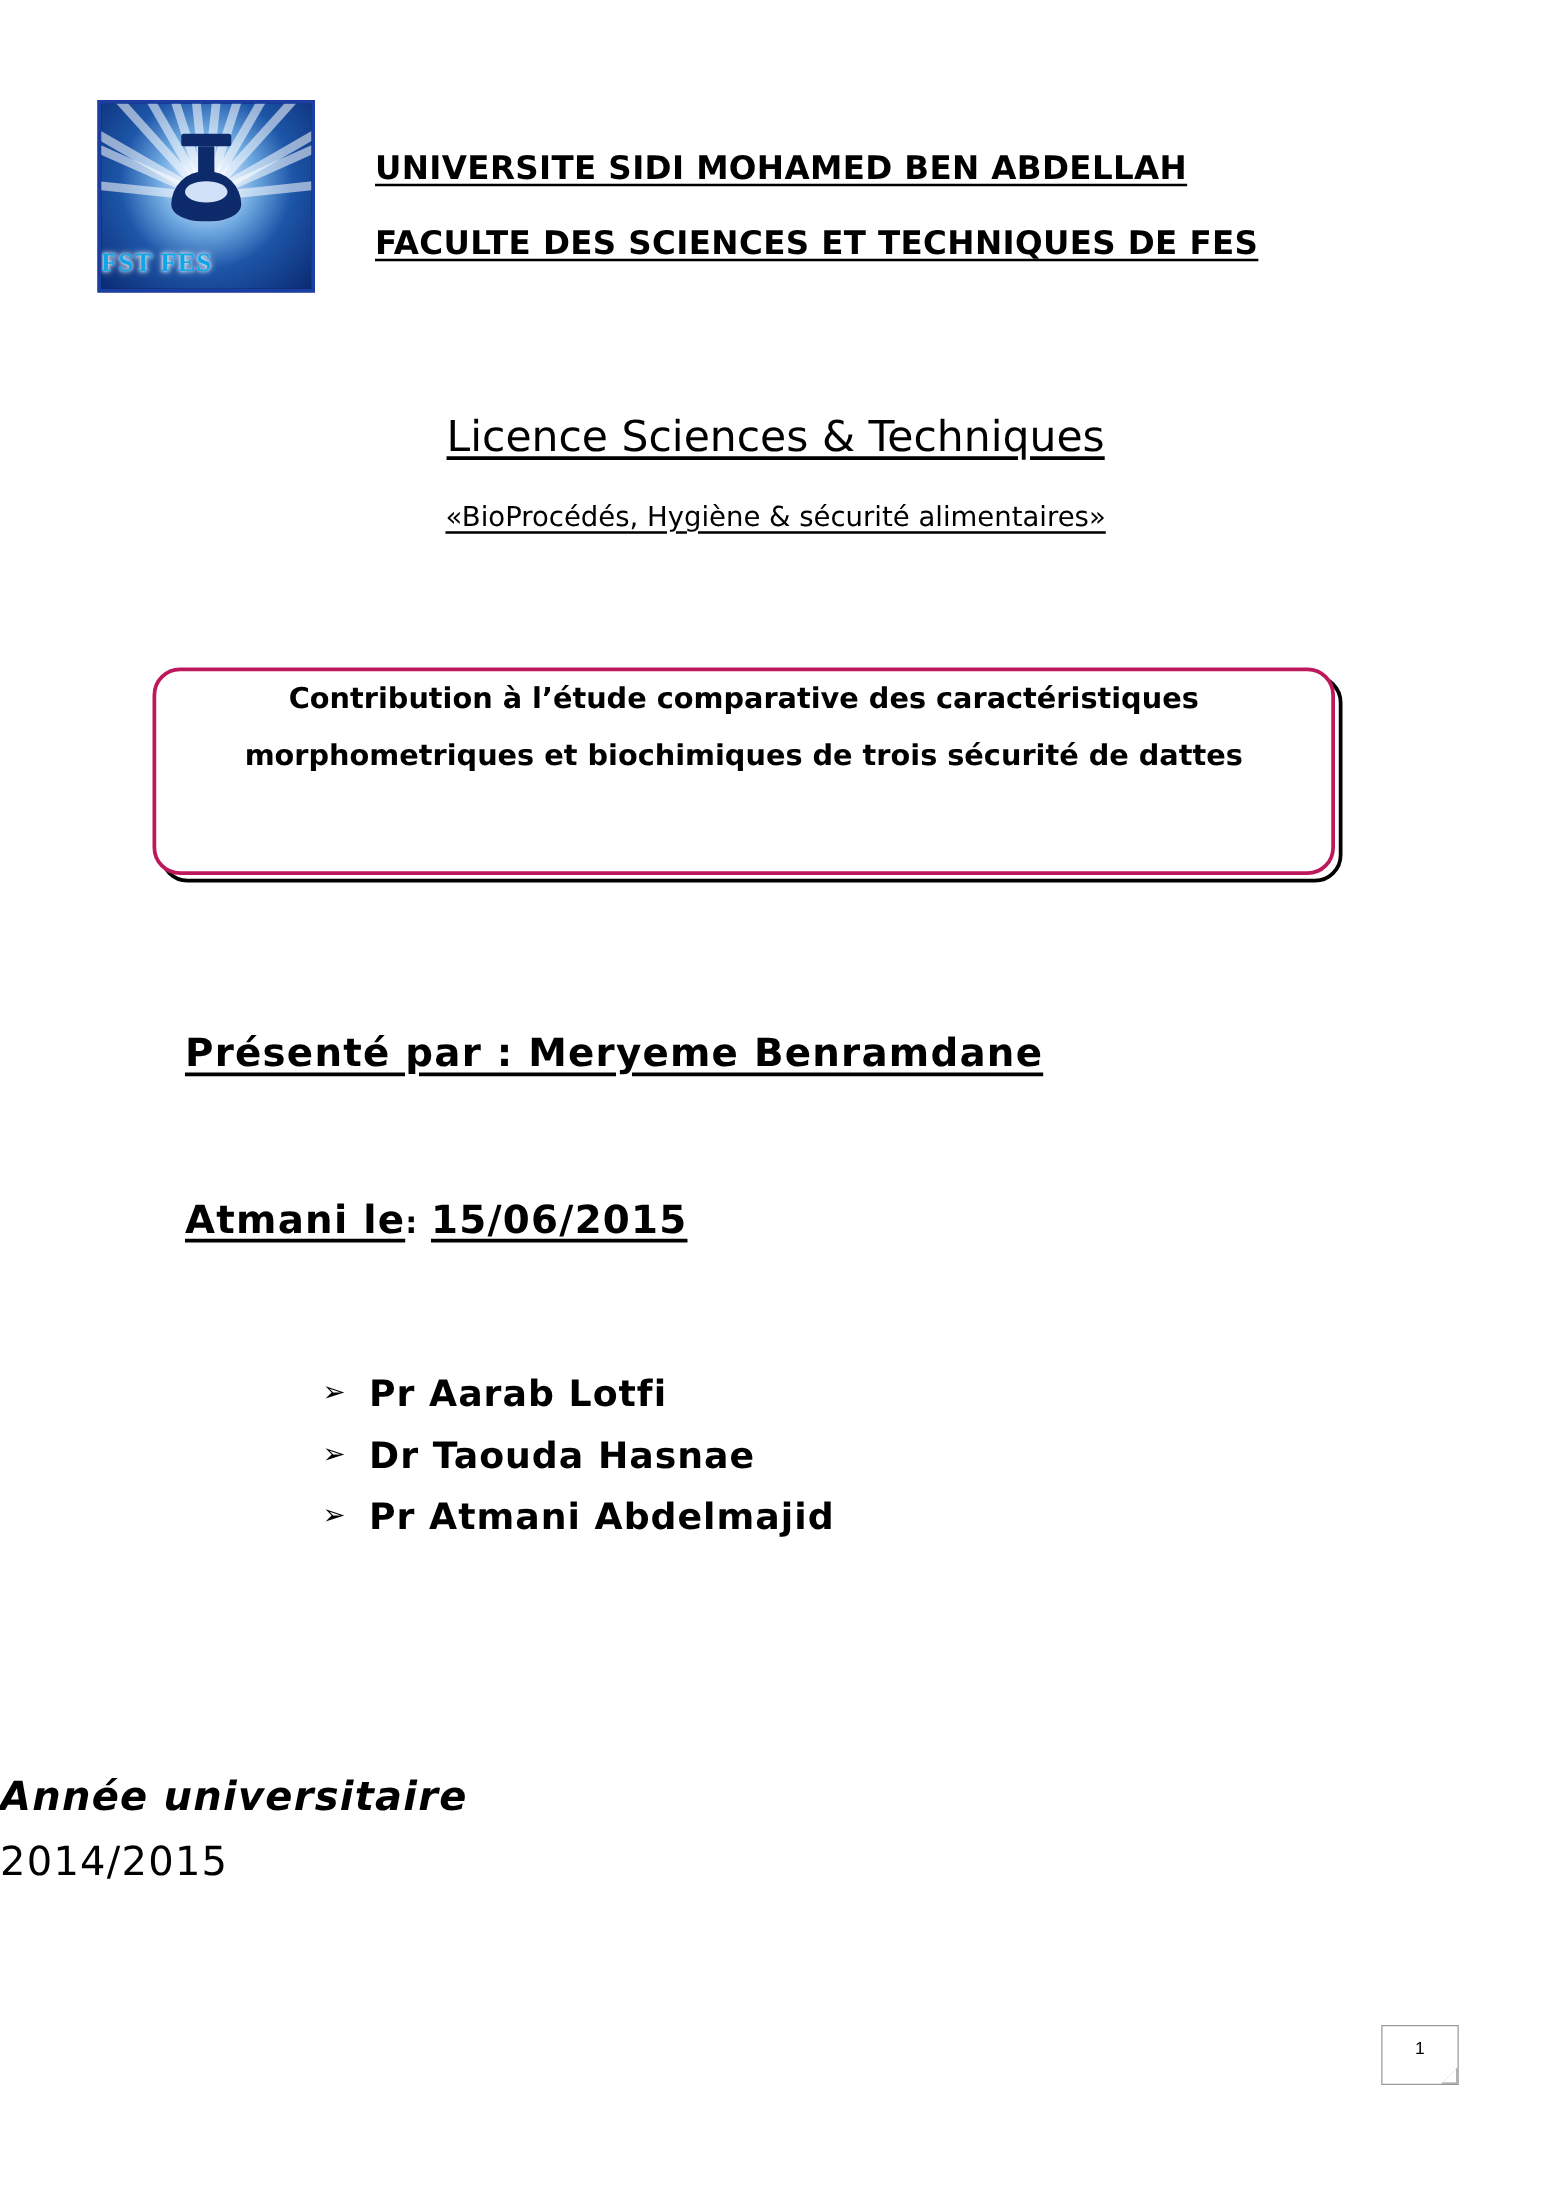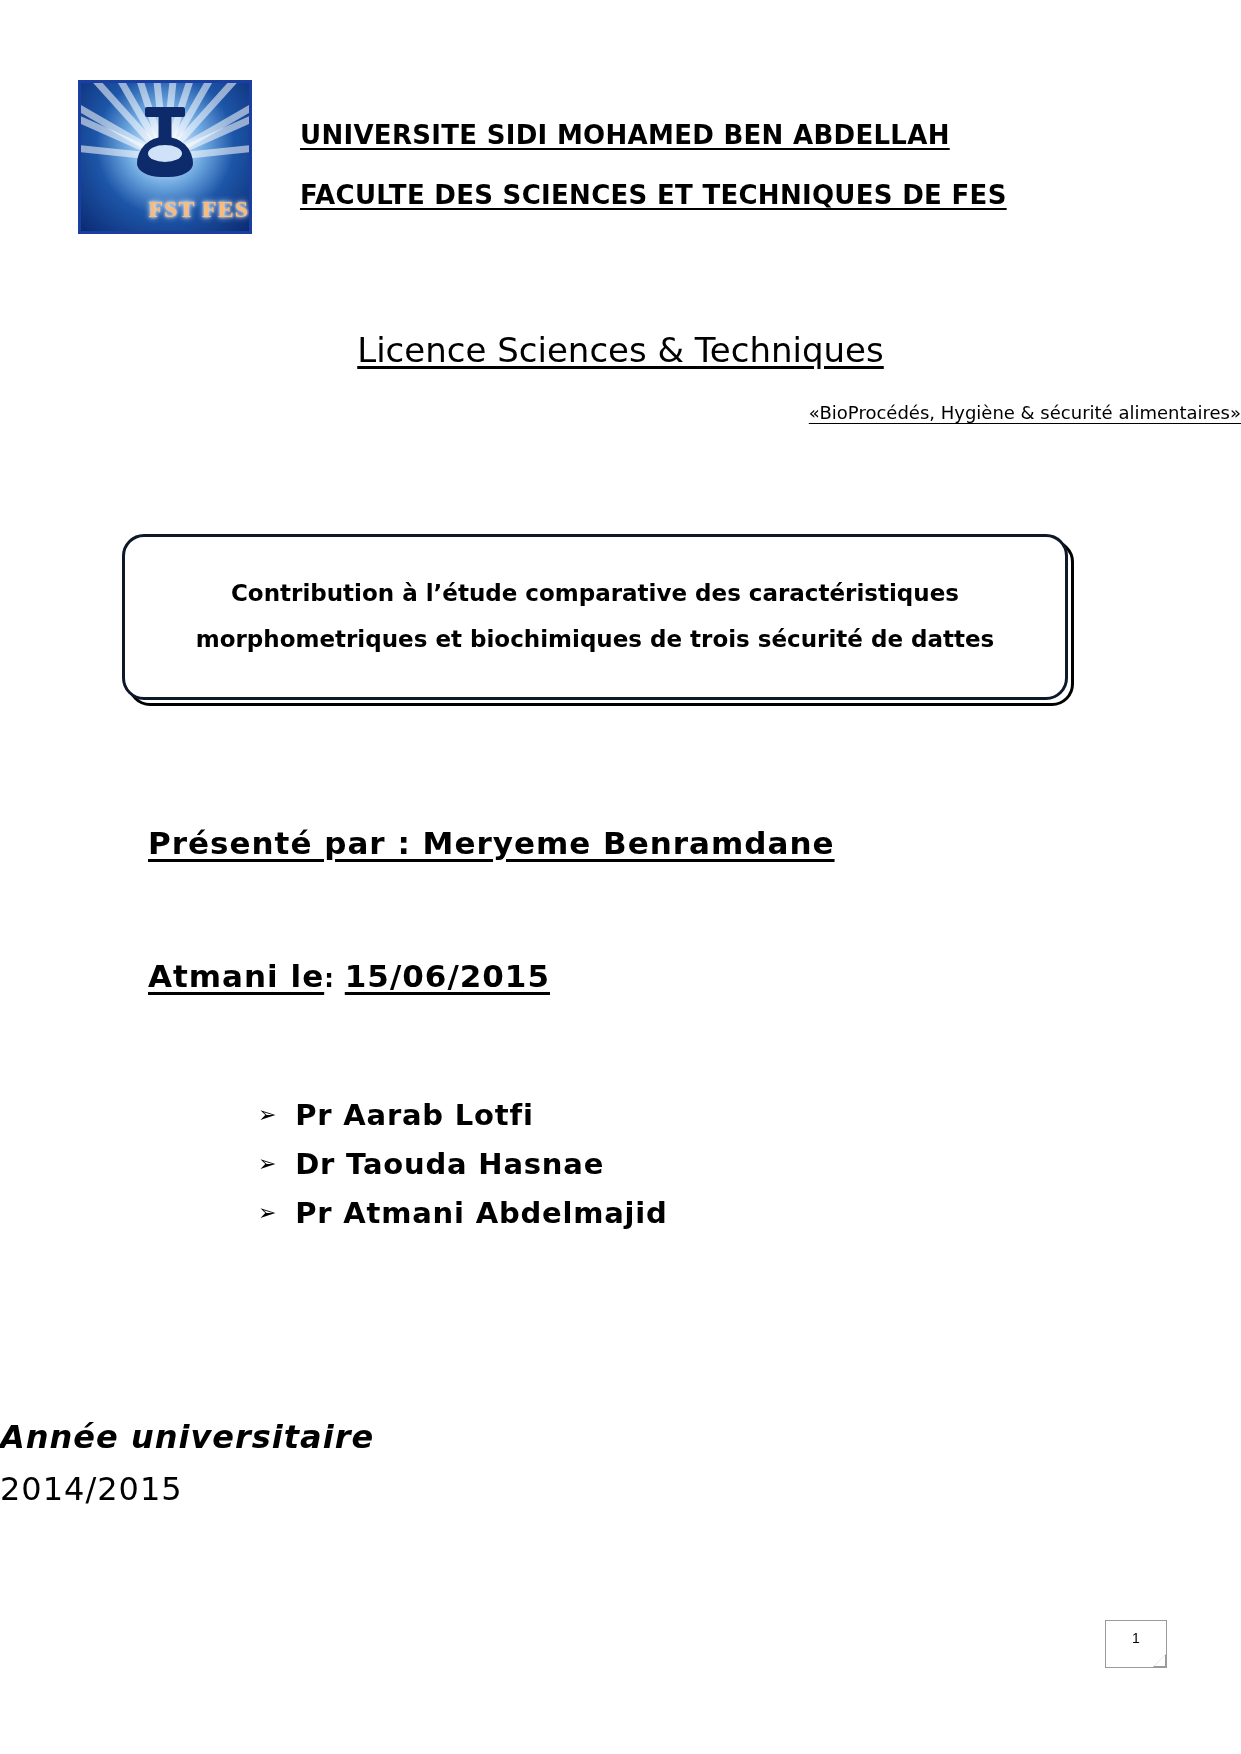--- a/index.html
+++ b/index.html
@@ -102,26 +102,26 @@
     width: 34px;
     height: 17px;
     background: #cfe2f8;
     border-radius: 50%;
   }
   .logo .label {
     position: absolute;
     left: 0;
     right: 0;
     bottom: 8px;
-    text-align: right;
+    text-align: left;
     font-family: "Liberation Serif", serif;
     font-weight: bold;
-    font-size: 24px;
-    letter-spacing: 1px;
-    color: #fdba74;
+    font-size: 21px;
+    letter-spacing: 1px;
+    color: #0ea5e9;
     text-shadow: 0 0 3px #ffffff, 0 0 6px #ffffff;
   }
 
   .uni-lines {
     position: absolute;
     left: 300px;
     top: 40px;
     width: 880px;
   }
   .uni-line {
@@ -151,49 +151,47 @@
   }
   .lst {
     font-family: "DejaVu Sans", sans-serif;
     font-size: 34px;
     text-decoration: underline;
     text-underline-offset: 4px;
     margin-bottom: 32px;
   }
   .filiere {
     font-family: "DejaVu Sans", sans-serif;
-    font-size: 18px;
+    font-size: 22px;
     text-decoration: underline;
     text-underline-offset: 4px;
-    text-align: right;
   }
 
   
   .title-box-outer {
     position: absolute;
     left: 128px;
     top: 540px;
     width: 940px;
     height: 160px;
     border: 3px solid #000000;
     border-radius: 22px;
     background: #ffffff;
   }
   .title-box-inner {
     position: absolute;
     left: 122px;
     top: 534px;
     width: 940px;
     height: 160px;
-    border: 3px solid #0f172a;
+    border: 3px solid #be185d;
     border-radius: 22px;
     background: #ffffff;
     display: flex;
     flex-direction: column;
-    justify-content: center;
     align-items: center;
   }
   .title-line {
     font-family: "DejaVu Sans", sans-serif;
     font-weight: bold;
     font-size: 23px;
     text-align: center;
     line-height: 1.2;
     margin: 9px 0;
     padding: 0 22px;

